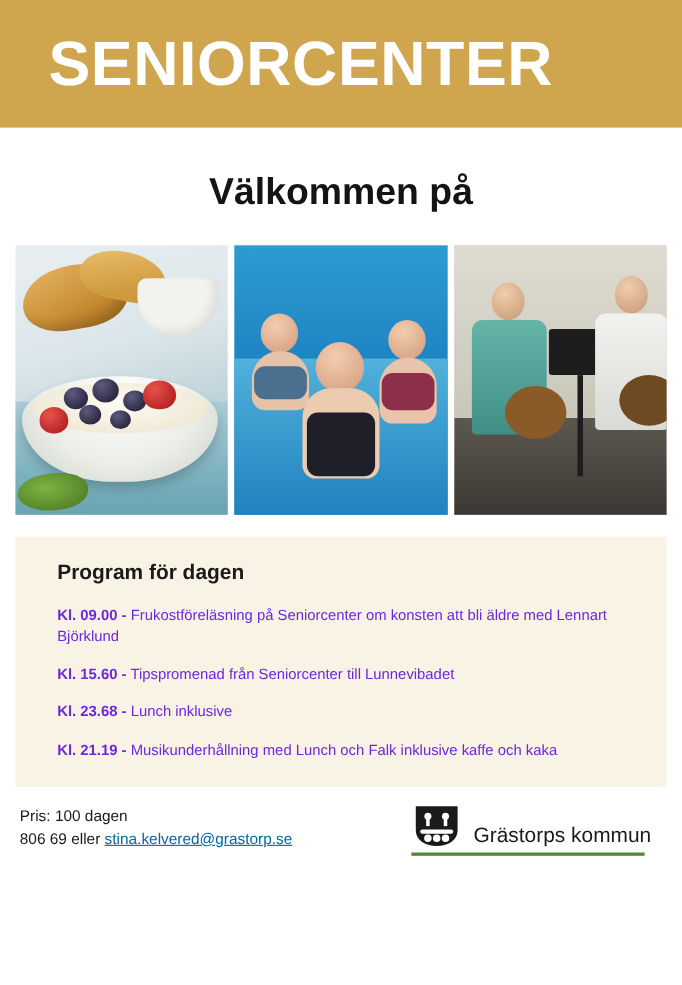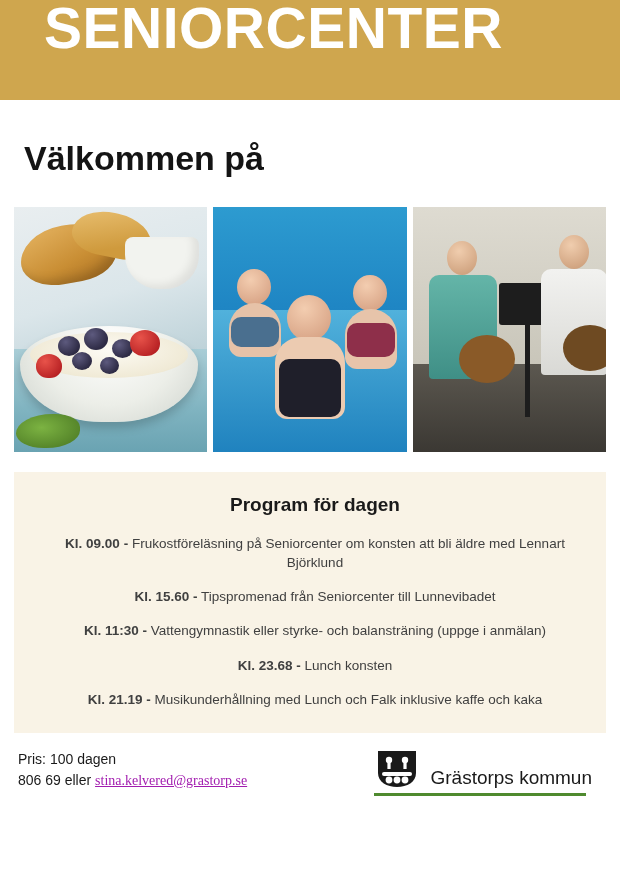--- a/index.html
+++ b/index.html
@@ -12,39 +12,39 @@
     background: #ffffff;
     font-family: "Liberation Sans", sans-serif;
     color: #1a1a1a;
     overflow: hidden;
     position: relative;
   }
 
   
   .header-banner {
     background: #cfa64e;
-    height: 100px;
-    display: flex;
-    align-items: flex-start;
+    height: 116px;
+    display: flex;
+    align-items: center;
     padding-left: 44px;
     box-sizing: border-box;
   }
   .header-title {
     color: #ffffff;
     font-size: 57px;
     font-weight: bold;
     letter-spacing: 0.5px;
     line-height: 1;
   }
 
   
   .main-heading {
-    text-align: left;
+    text-align: center;
     margin-top: 36px;
-    padding: 0 24px;
+    padding: 0 40px;
   }
   .main-heading .line {
     font-size: 34px;
     font-weight: bold;
     line-height: 1.32;
     color: #141414;
   }
 
   
   .photo-strip {
@@ -183,31 +183,30 @@
   }
 
   
   .program {
     background: #f9f3e6;
     margin: 20px 14px 0 14px;
     padding: 22px 28px 24px 38px;
     box-sizing: border-box;
   }
   .program-title {
-    text-align: center;
+    text-align: left;
     font-size: 19px;
     font-weight: bold;
     margin-bottom: 18px;
   }
   .program-item {
     font-size: 13.5px;
     line-height: 1.42;
     margin-bottom: 15px;
-    color: #404040;
-    text-align: center;
+    color: #6d28d9;
   }
   .program-item:last-child { margin-bottom: 0; }
   .program-item .time {
     font-weight: bold;
   }
 
   
   .footer {
     display: flex;
     align-items: flex-start;
@@ -215,23 +214,22 @@
     margin: 16px 14px 0 14px;
     padding: 0 0 0 4px;
   }
   .footer-left {
     font-size: 14px;
     line-height: 1.5;
     max-width: 360px;
   }
   .footer-left .bold { font-weight: bold; }
   .footer-left .mail {
-    color: #a21caf;
+    color: #0369a1;
     text-decoration: underline;
-    font-family: Liberation Serif, serif;
   }
   .footer-right {
     display: flex;
     flex-direction: column;
     align-items: flex-start;
     padding-right: 14px;
   }
   .logo-row {
     display: flex;
     align-items: center;
@@ -322,26 +320,22 @@
 
   <div class="program-item">
     <span class="time">Kl. 09.00 -</span>
     <span>Frukostföreläsning på Seniorcenter om konsten att bli äldre med Lennart Björklund</span>
   </div>
   <div class="program-item">
     <span class="time">Kl. 15.60 -</span>
     <span>Tipspromenad från Seniorcenter till Lunnevibadet</span>
   </div>
   <div class="program-item">
-    <span class="time">Kl. 11:30 -</span>
-    <span>Vattengymnastik eller styrke- och balansträning (uppge i anmälan)</span>
-  </div>
-  <div class="program-item">
     <span class="time">Kl. 23.68 -</span>
-    <span>Lunch konsten</span>
+    <span>Lunch inklusive</span>
   </div>
   <div class="program-item">
     <span class="time">Kl. 21.19 -</span>
     <span>Musikunderhållning med Lunch och Falk inklusive kaffe och kaka</span>
   </div>
 </div>
 
 <div class="footer">
   <div class="footer-left">
     <div>Pris: 100 dagen</div>

